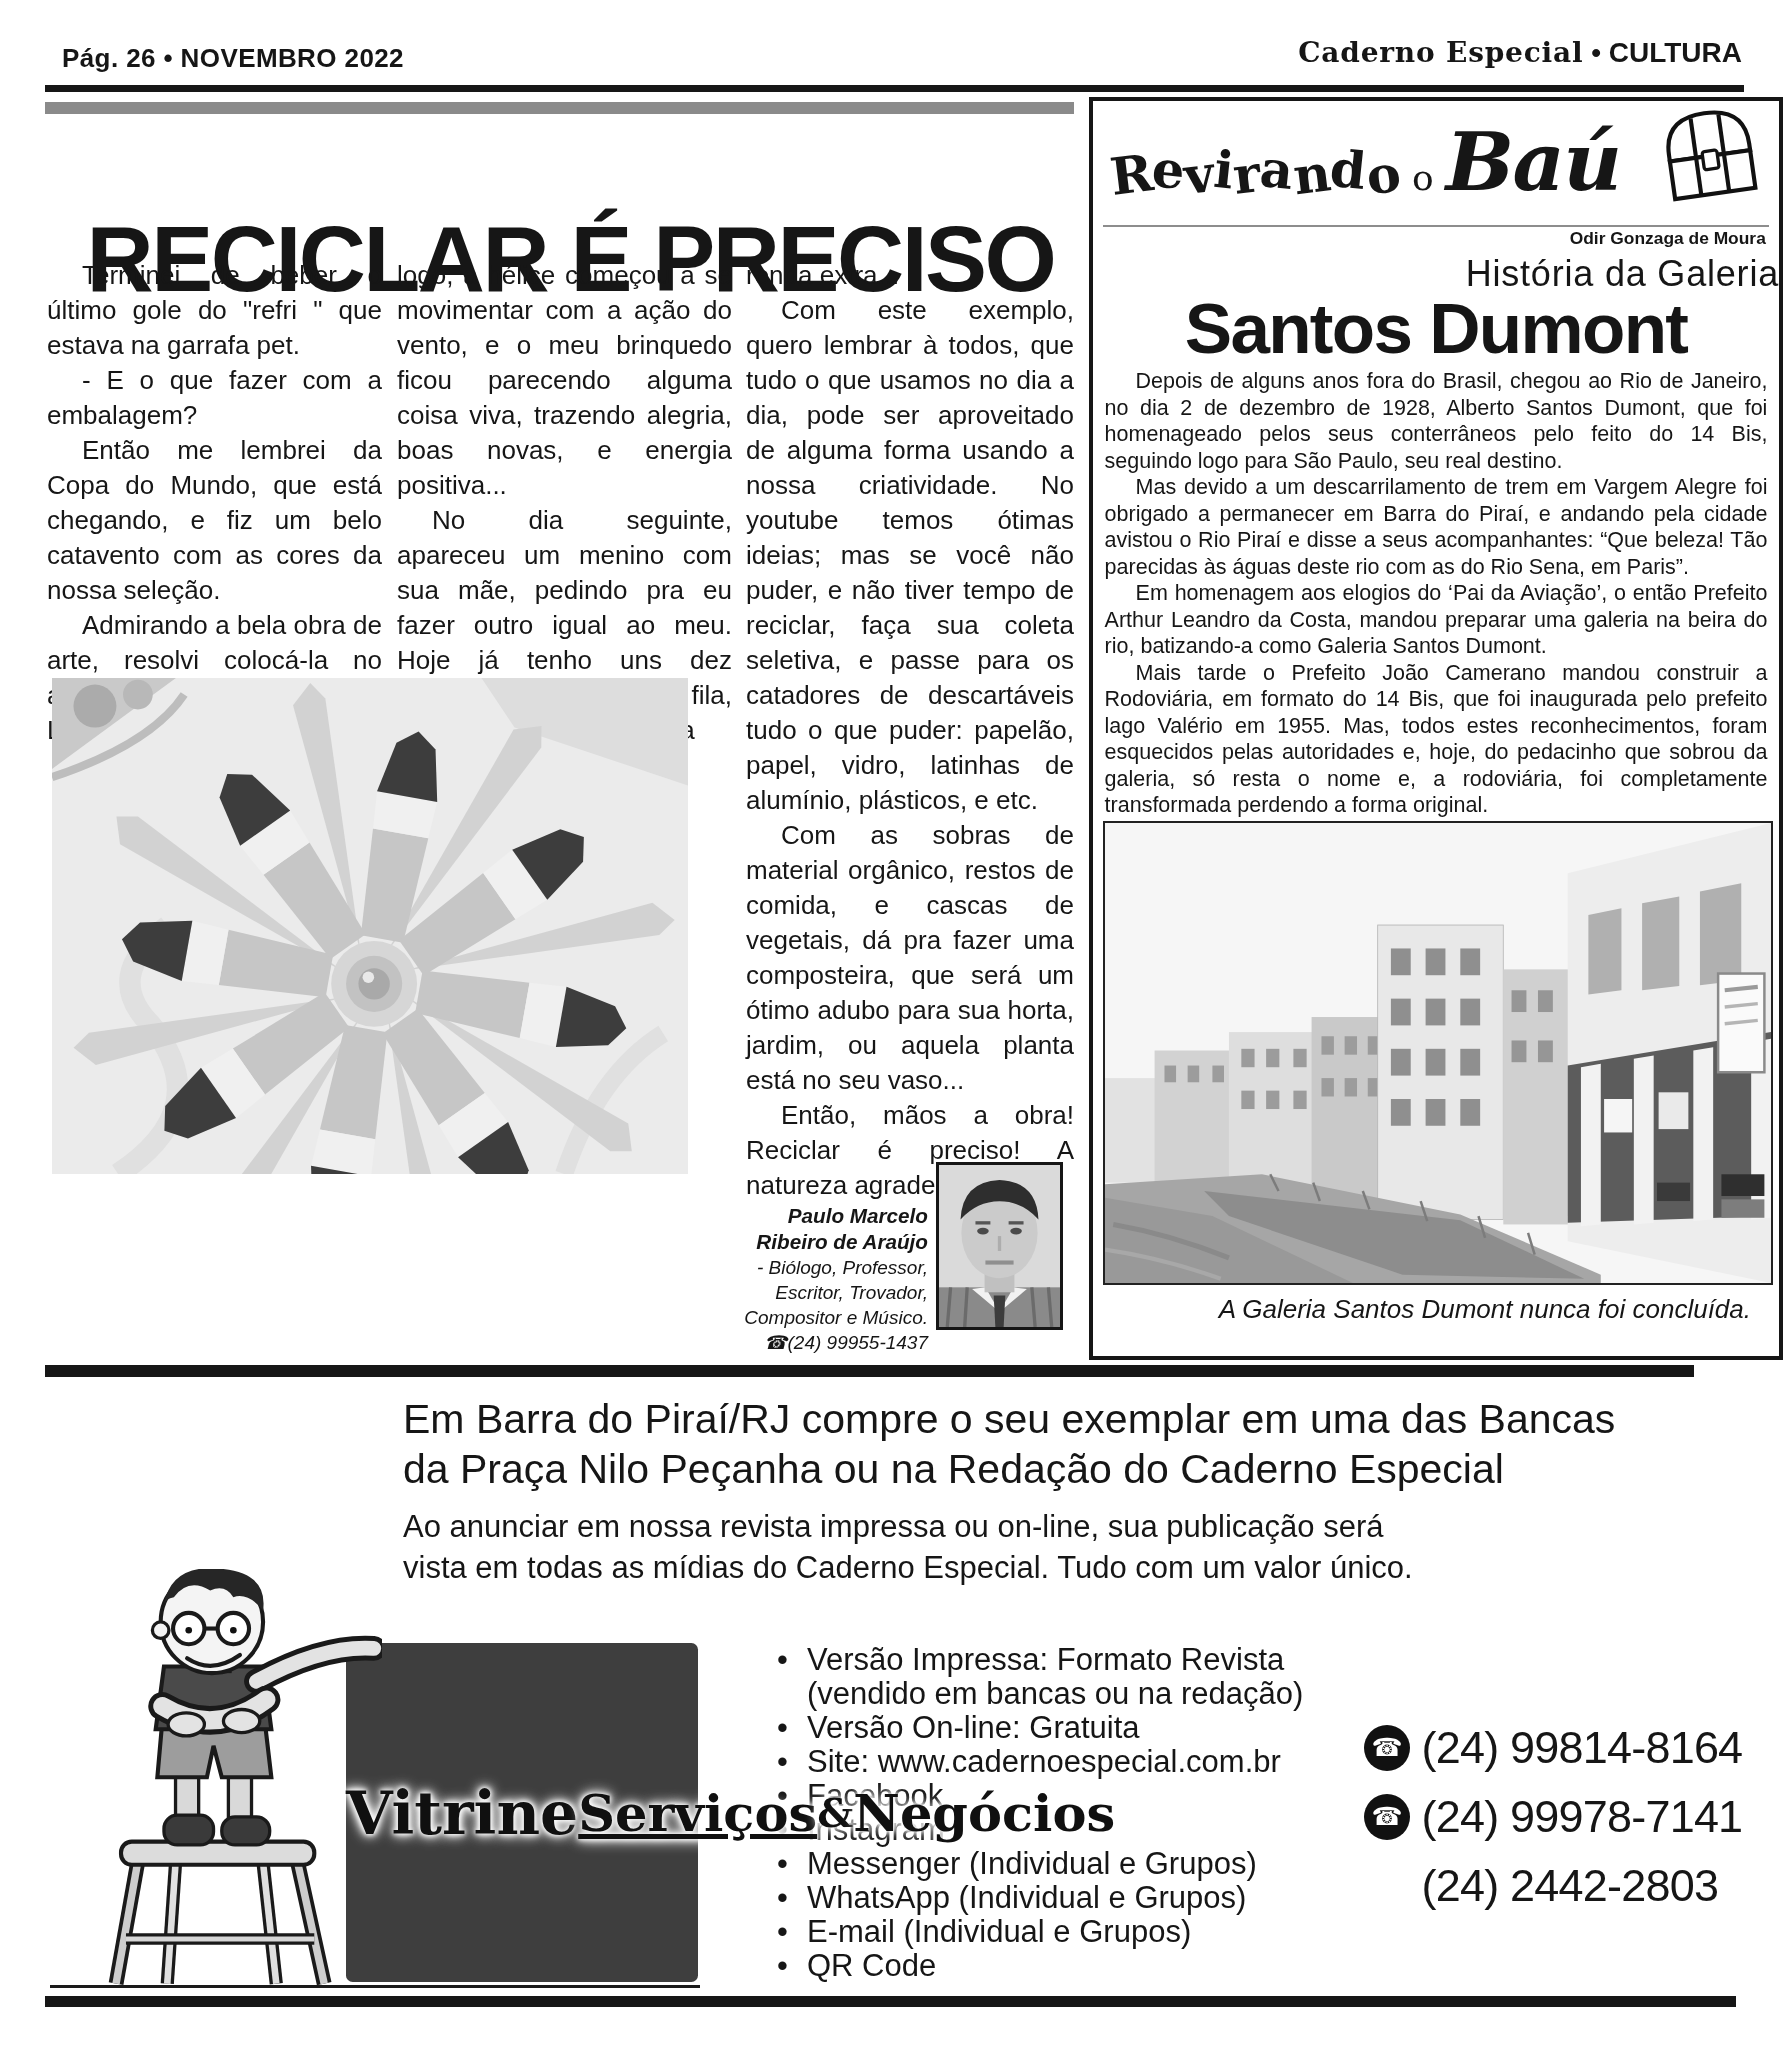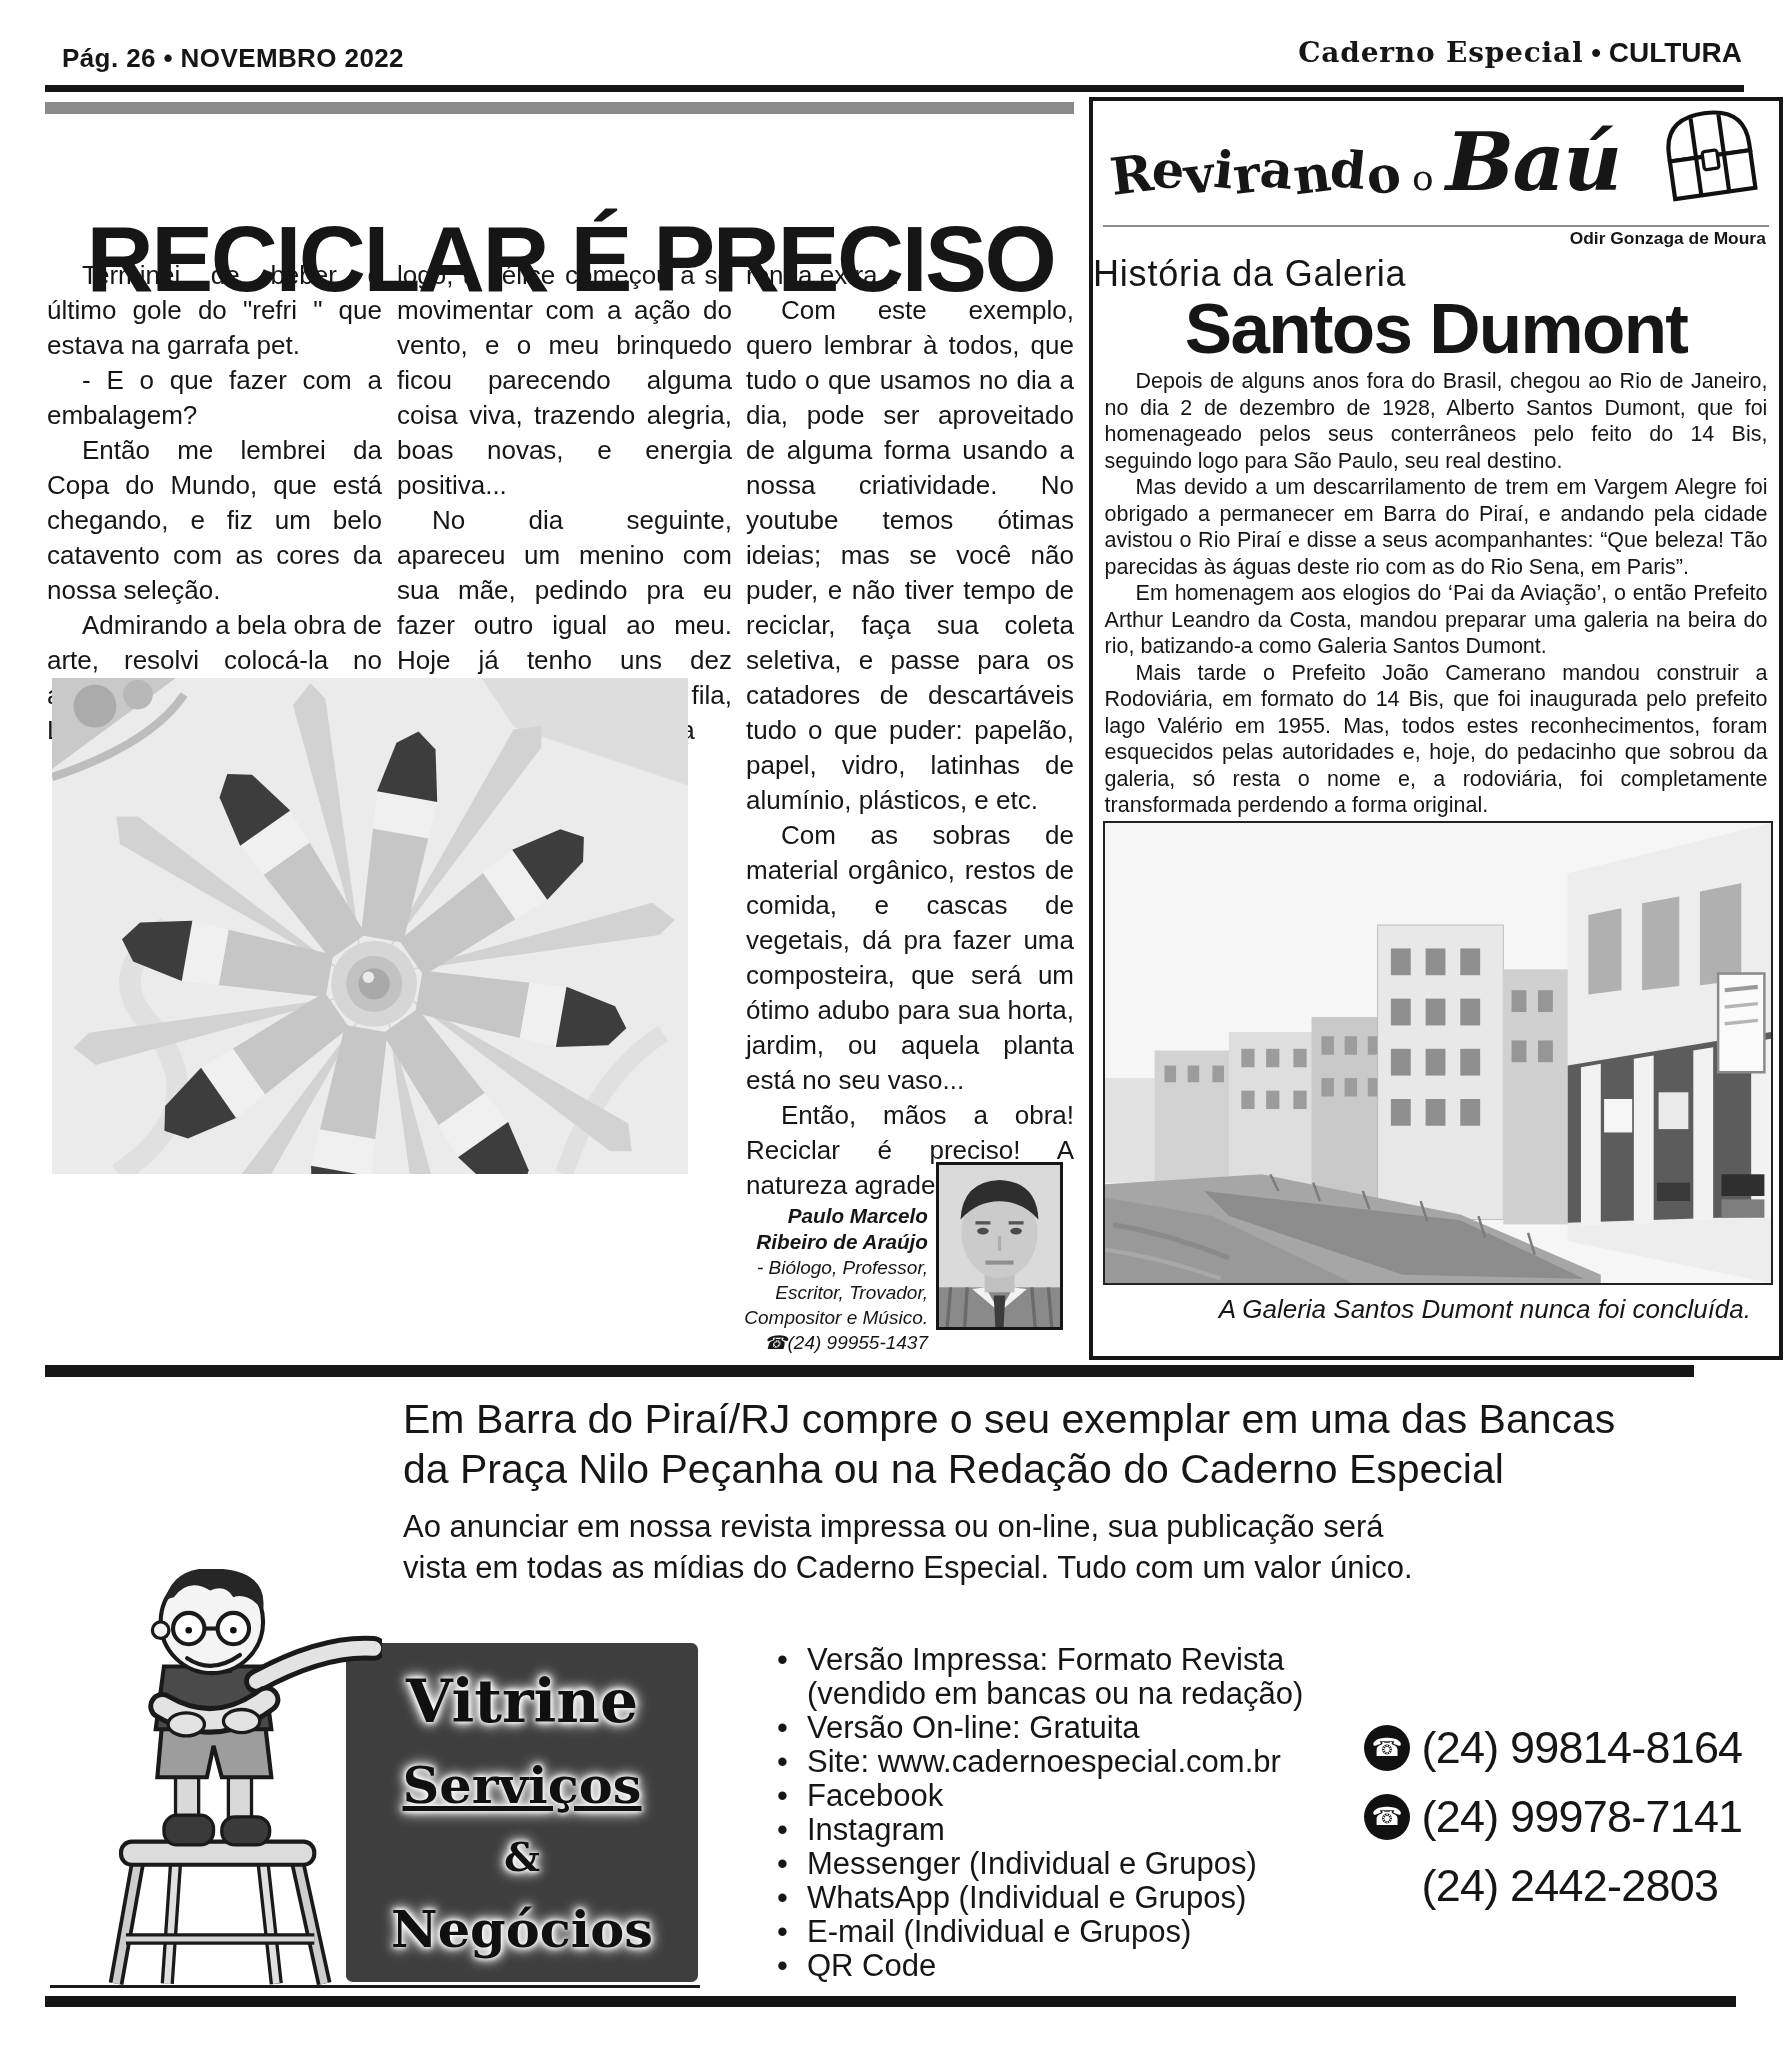--- a/index.html
+++ b/index.html
@@ -35,33 +35,33 @@
   .bau-logo{left:16.5px;top:13.2px;width:529px;white-space:nowrap;}
   .bau-logo .w1{font-family:"DejaVu Serif", serif;font-weight:bold;font-size:51px;}
   .bau-logo .w2{font-family:"DejaVu Serif", serif;font-size:36px;margin:0 8.3px;}
   .bau-logo .w3{font-family:"DejaVu Serif", serif;font-weight:bold;font-style:italic;font-size:81px;letter-spacing:-1.7px;}
   .jumble span{display:inline-block;}
   .jumble span:nth-child(odd){transform:rotate(-7deg) translateY(2.5px);}
   .jumble span:nth-child(even){transform:rotate(6deg) translateY(-2.5px);}
   .chest{right:6.6px;top:5px;width:124px;height:98px;}
   .bau-underline{left:10px;right:10px;top:124px;height:1.7px;background:#8d8d8d;}
   .bau-byline{right:13.2px;top:127px;font-size:17.4px;font-weight:bold;}
-  .bau-subtitle{left:0;width:100%;top:152px;text-align:left;font-size:36px;letter-spacing:0.8px;}
+  .bau-subtitle{left:0;width:100%;top:152px;text-align:right;font-size:36px;letter-spacing:0.8px;}
   .bau-title{left:0;width:100%;top:192px;text-align:center;font-size:71px;font-weight:bold;letter-spacing:-1.7px;line-height:1;}
   .bau-body{left:11.6px;right:11.6px;top:267px;font-size:21.5px;line-height:26.5px;text-align:justify;}
   .bau-body p{margin:0;text-indent:31px;}
   .photo2{left:10px;top:720px;width:666px;height:460px;border:2.5px solid #222;}
   .bau-caption{left:0;right:28px;top:1193px;text-align:right;font-style:italic;font-size:26px;}
   
   .midrule{left:45px;top:1365px;width:1649px;height:11.6px;background:#161616;}
   .ad-headline{left:403px;top:1394px;width:1356px;font-size:41px;line-height:50px;font-weight:normal;}
   .ad-sub{left:403px;top:1506px;width:1240px;font-size:31px;line-height:41px;}
   .mascot{left:50px;top:1569px;width:332px;height:423px;z-index:5;}
   .sign{left:346px;top:1643px;width:352px;height:339px;background:#3e3e3e;border-radius:6.6px;z-index:1;
-    display:flex;flex-direction:column;align-items:center;justify-content:space-evenly;padding:5px 0;box-sizing:border-box;}
+    display:flex;flex-direction:row;align-items:center;justify-content:space-evenly;padding:5px 0;box-sizing:border-box;}
   .sign span{font-family:"DejaVu Serif", serif;font-weight:bold;color:#101010;
     text-shadow:0 0 4.1px #fff,0 0 7.4px #fff,0 0 11.6px #fff,0 0 15px #fff;}
   .sign .s1{font-size:60px;}
   .sign .s2{font-size:51px;text-decoration:underline;}
   .sign .s3{font-size:40px;}
   .sign .s4{font-size:51px;}
   .groundline{left:50px;top:1985px;width:650px;height:2.5px;background:#1a1a1a;}
   .bullets{left:777px;top:1643px;width:579px;font-size:31px;line-height:34px;}
   .bullet-row{display:flex;}
   .bullet-row .bdot{width:30px;flex:0 0 30px;}

